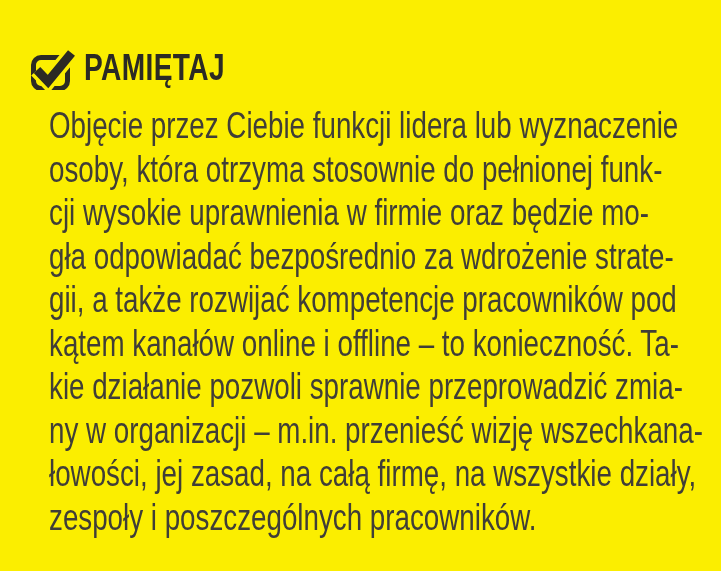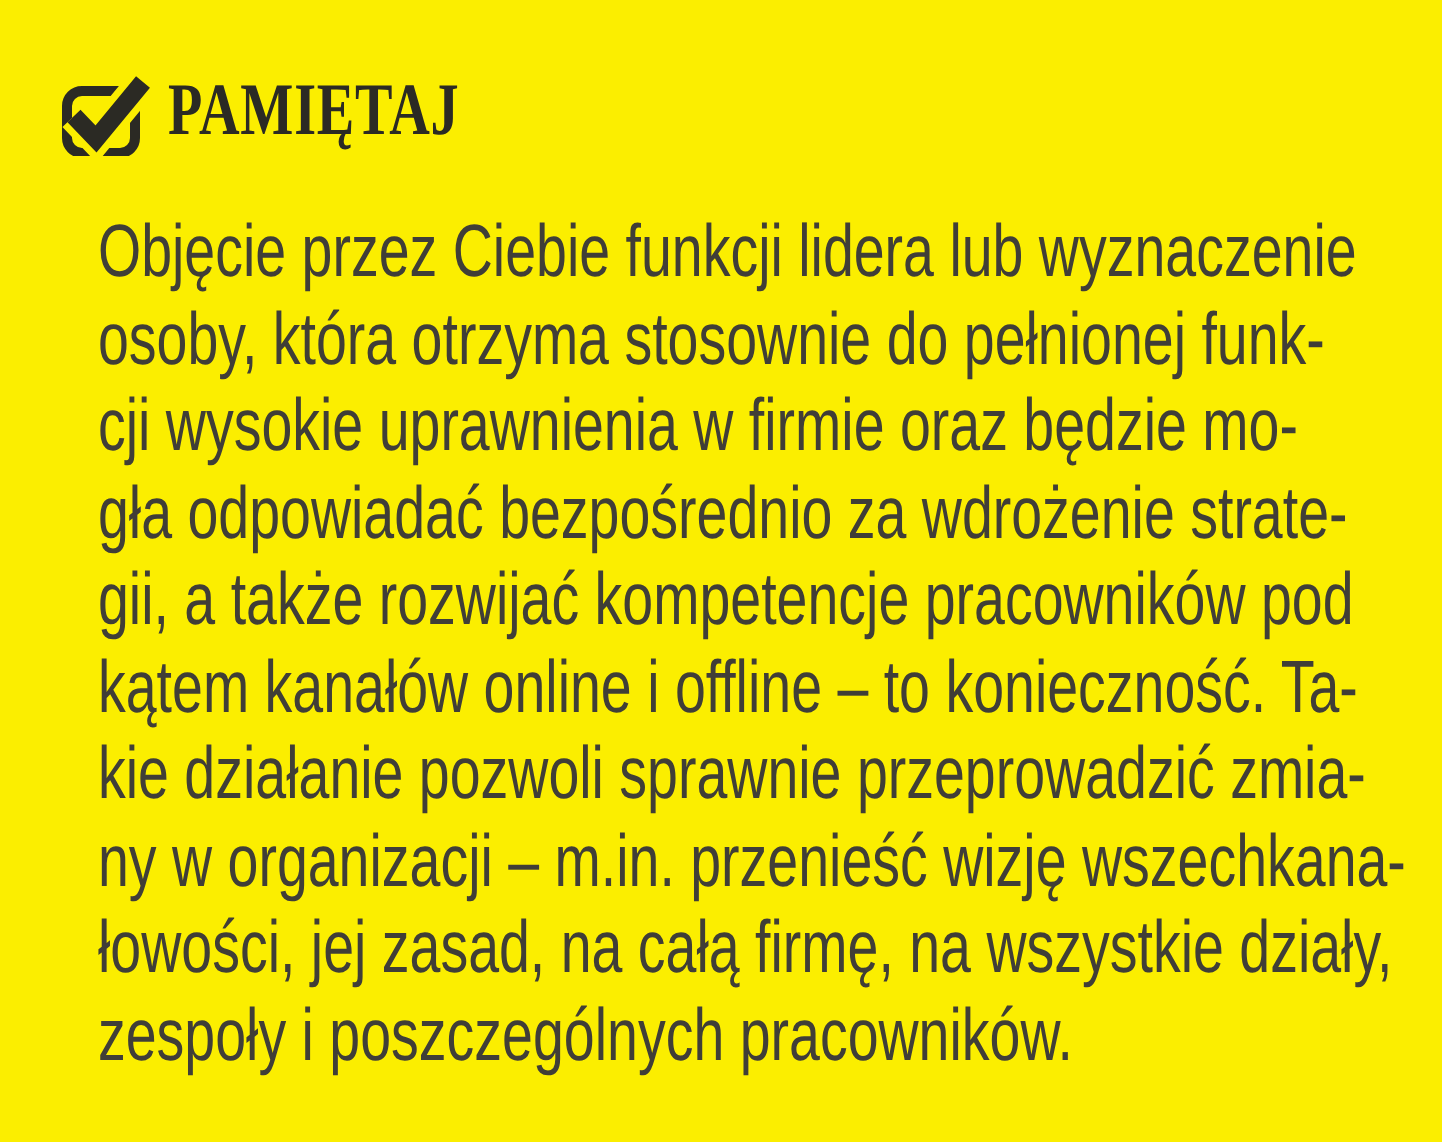--- a/index.html
+++ b/index.html
@@ -13,24 +13,23 @@
   .callout {
     position: relative;
     width: 721px;
     height: 571px;
     background: var(--background, #FBEE00);
     font-family: "Liberation Sans", sans-serif;
   }
   .header {
     position: absolute;
     left: 0;
-    top: 0;
+    top: 12px;
     width: 721px;
     height: 90px;
-    font-family: Liberation Serif, serif;
   }
   .icon-checkbox {
     position: absolute;
     left: 28px;
     top: 34px;
     width: 50px;
     height: 44px;
   }
   .icon-checkbox svg { display: block; }
   .title {

